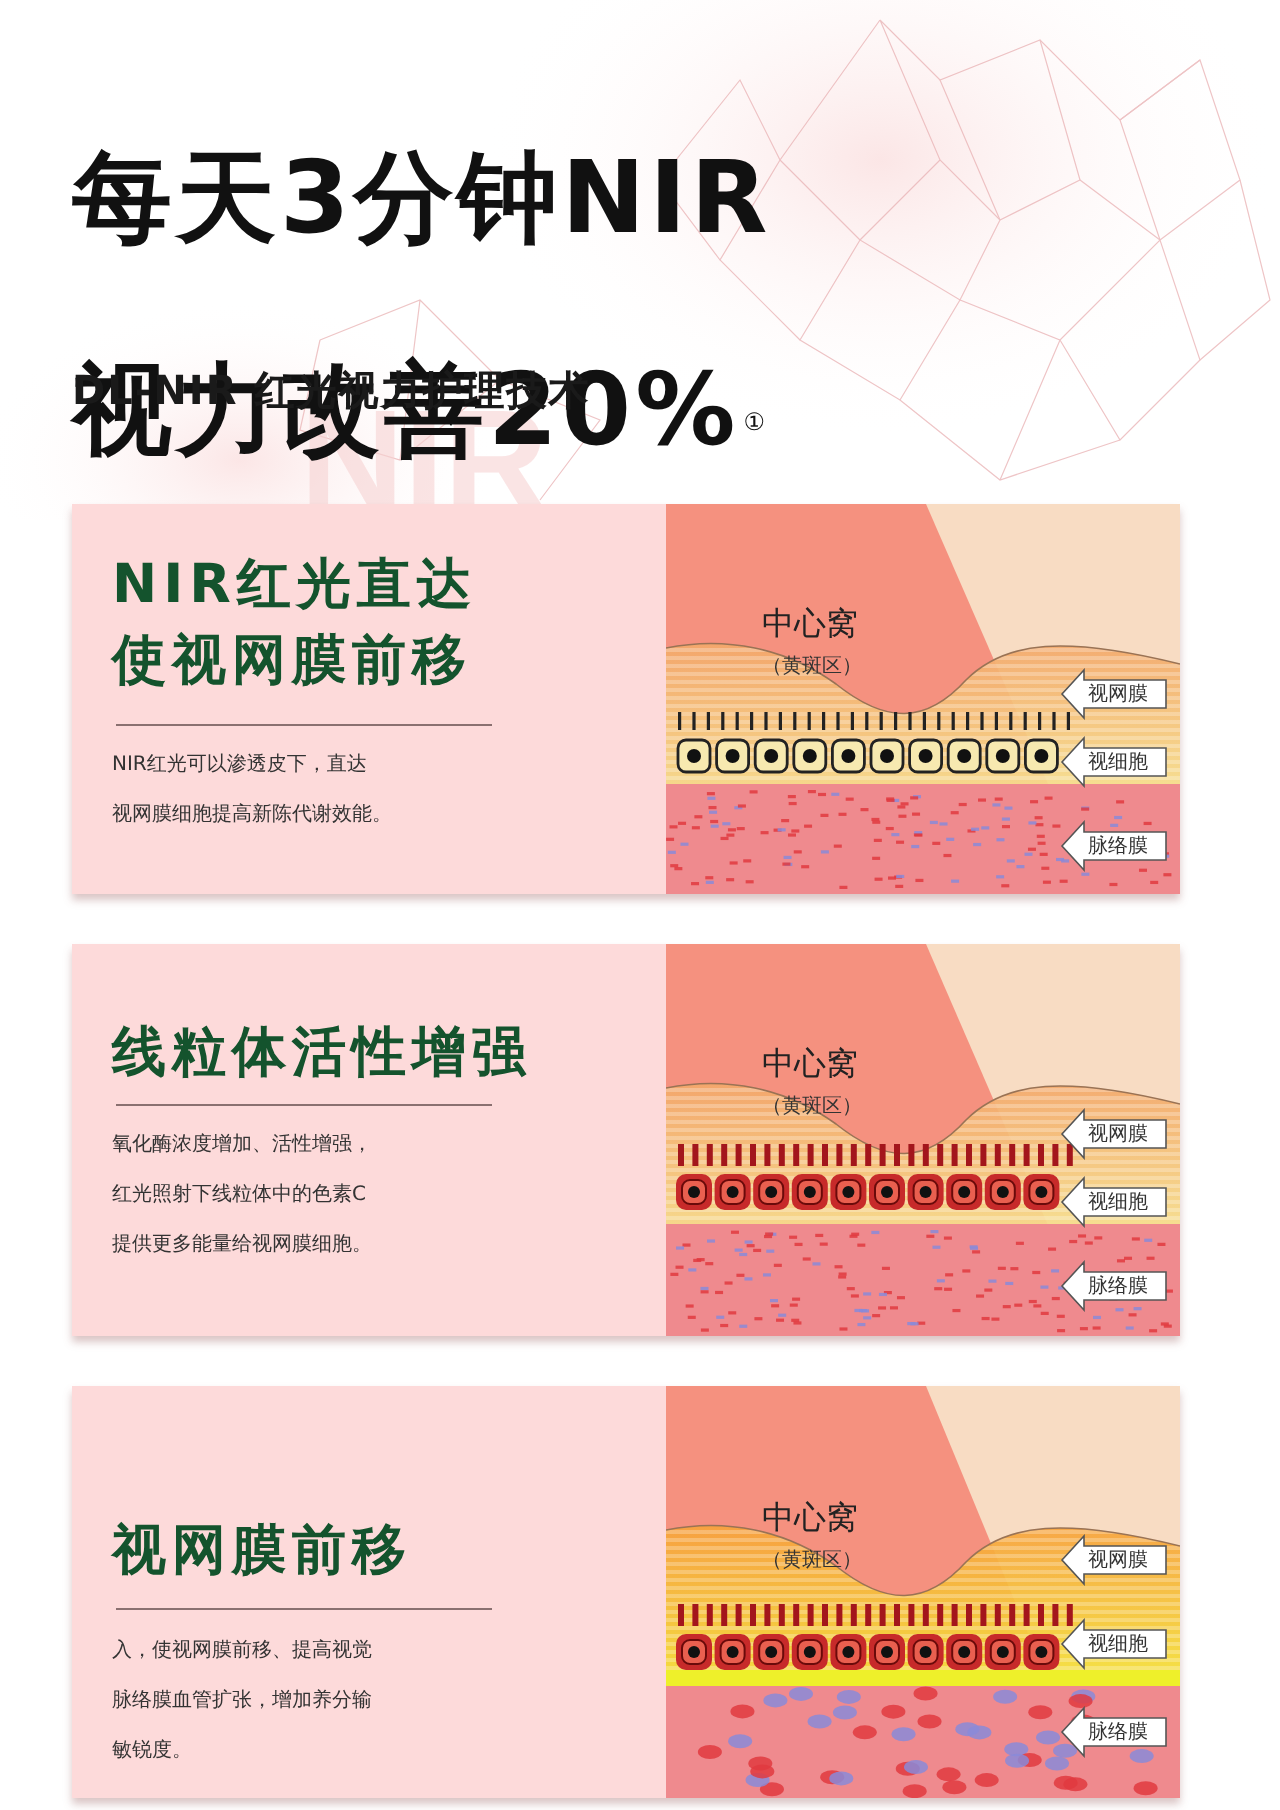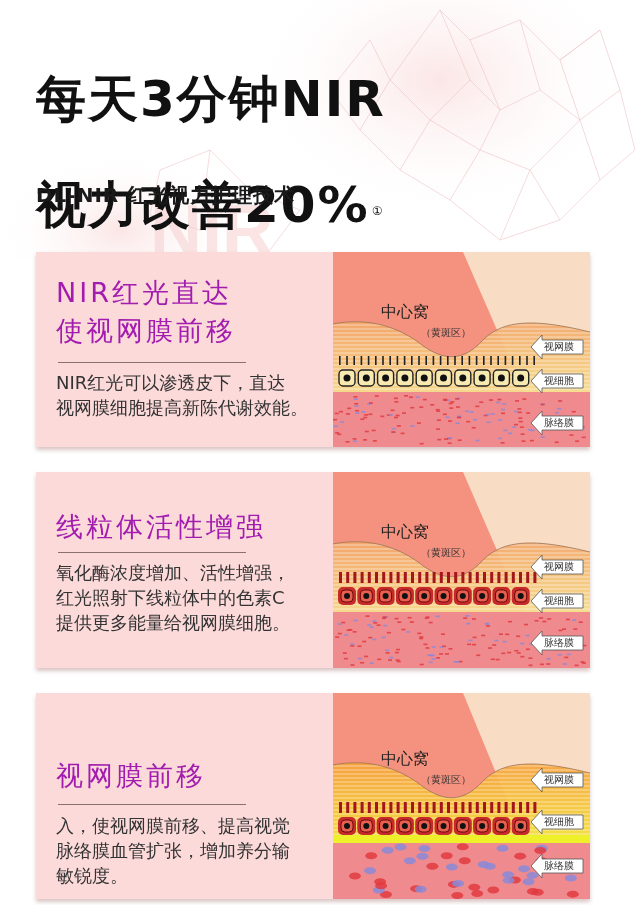--- a/index.html
+++ b/index.html
@@ -4,26 +4,26 @@
 <style>
   * { box-sizing: border-box; margin: 0; padding: 0; }
   body { width: 640px; height: 905px; background: #fff; font-family: "DejaVu Sans", "Liberation Sans", sans-serif; position: relative; overflow: hidden; }
   .bg-mesh { position: absolute; left: 0; top: 0; width: 640px; height: 260px; z-index: 0; }
   .hero { position: absolute; left: 36px; top: 22px; z-index: 2; }
   .hero-line { font-size: 50px; font-weight: 900; color: #111; line-height: 58px; letter-spacing: 2px; white-space: nowrap; margin-top: 48px; }
   .sup { font-size: 12px; font-weight: 400; vertical-align: top; position: relative; top: 6px; margin-left: 2px; }
   .subtitle { position: absolute; left: 36px; top: 182px; font-size: 20px; font-weight: 700; color: #1a1a1a; letter-spacing: 1px; z-index: 2; }
   .card { position: absolute; left: 36px; width: 554px; background: #fddada; box-shadow: 0 3px 4px rgba(150,90,90,0.35); z-index: 2; }
   .card-left { position: absolute; left: 0; top: 0; width: 297px; height: 100%; }
-  .card-title { position: absolute; left: 20px; font-size: 27px; font-weight: 400; color: #a21caf; line-height: 38px; letter-spacing: 3px; white-space: nowrap; }
+  .card-title { position: absolute; left: 20px; font-size: 27px; font-weight: 700; color: #14532d; line-height: 38px; letter-spacing: 3px; white-space: nowrap; }
   .divider { position: absolute; left: 22px; width: 188px; height: 1px; background: #8a7070; }
-  .card-body { position: absolute; left: 20px; font-size: 18px; color: #333; line-height: 25px; white-space: nowrap; }
+  .card-body { position: absolute; left: 20px; font-size: 10px; color: #333; line-height: 25px; white-space: nowrap; }
   .diagram { position: absolute; left: 297px; top: 0; width: 257px; height: 100%; overflow: hidden; }
   .fov { position: absolute; font-size: 16px; color: #222; width: 90px; }
-  .fov-sub { position: absolute; font-size: 10px; color: #333; width: 90px; text-align: right; }
+  .fov-sub { position: absolute; font-size: 10px; color: #333; width: 90px; text-align: left; }
   .arrow { position: absolute; right: 6px; width: 54px; height: 26px; }
   .arrow svg { position: absolute; left: 0; top: 0; }
   .arrow span { position: absolute; left: 14px; top: 6px; font-size: 10px; color: #333; }
 </style>
 </head>
 <body>
 
 <svg class="bg-mesh" viewBox="0 0 640 260">
   <defs>
     <radialGradient id="glow" cx="0.5" cy="0.5" r="0.5">

